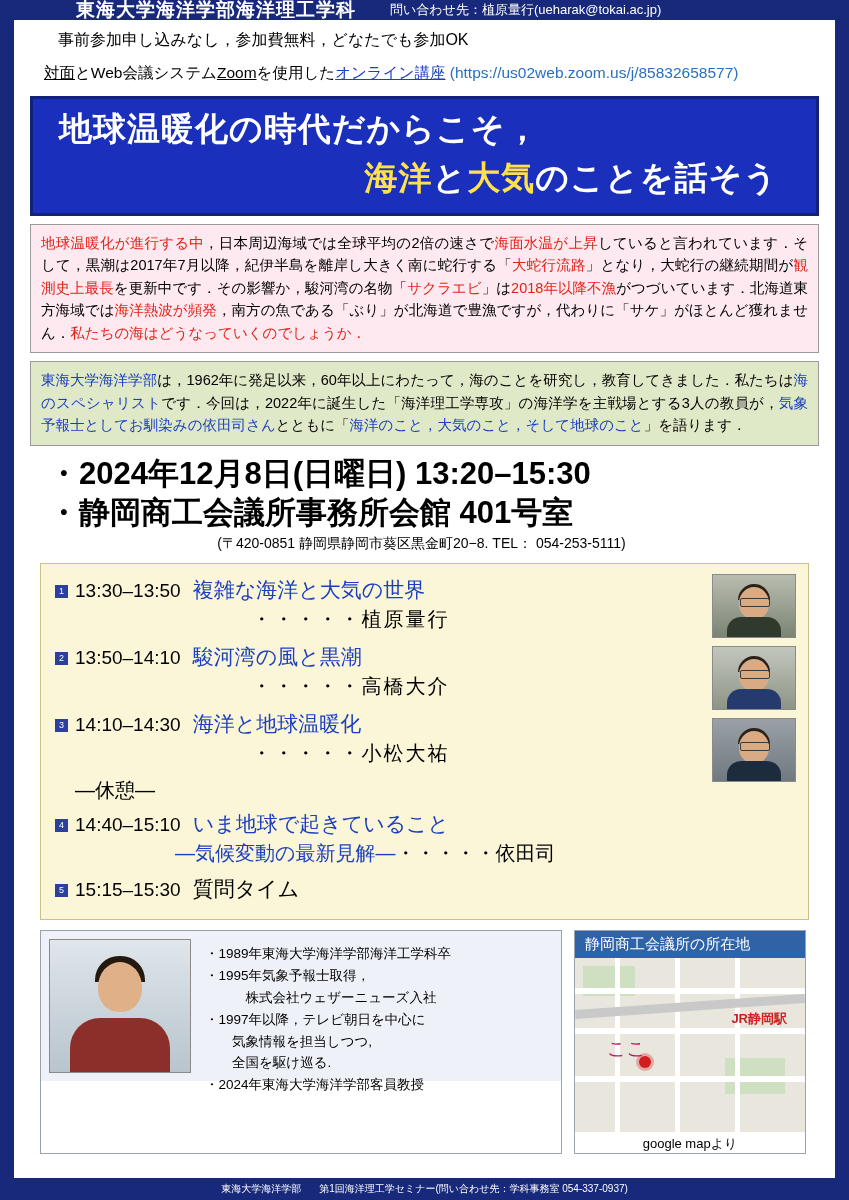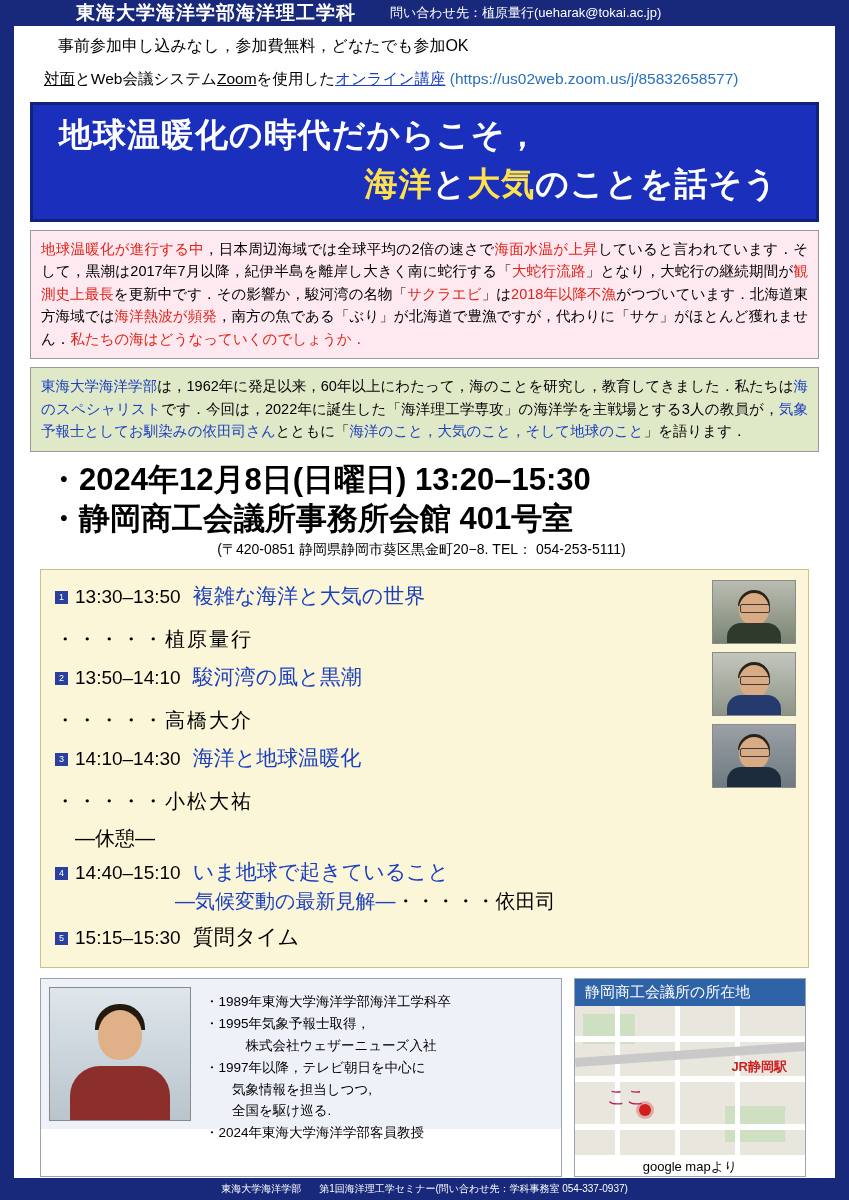--- a/index.html
+++ b/index.html
@@ -19,21 +19,21 @@
     width: 849px;
     height: 1200px;
     box-sizing: border-box;
     background: #ffffff;
     border-left: 14px solid #18287a;
     border-right: 14px solid #18287a;
   }
   
   .top-bar {
     position: relative;
-    height: 26px;
+    height: 20px;
     background: #18287a;
     color: #ffffff;
     display: flex;
     align-items: center;
   }
   .top-bar .dept {
     font-size: 19px;
     font-weight: bold;
     letter-spacing: 1px;
     margin-left: 62px;
@@ -163,23 +163,23 @@
     white-space: nowrap;
   }
   .talk-title {
     font-size: 21px;
     color: #1b3fbf;
     text-align: center;
   }
   .talk-title.black { color: #000000; }
   .speaker {
     font-size: 20px;
-    text-align: left;
+    text-align: center;
     padding-right: 150px;
-    margin: 16px 0 10px 0;
+    margin: 2px 0 10px 0;
   }
   .dots { letter-spacing: 2px; }
   .break {
     font-size: 20px;
     margin: 6px 0 6px 20px;
   }
   .sub-line {
     font-size: 20px;
     color: #1b3fbf;
     margin-left: 120px;
@@ -297,21 +297,21 @@
     background: #8c2f2a;
   }
   .profile-text {
     font-size: 13.5px;
     line-height: 1.62;
     padding-left: 14px;
     padding-top: 4px;
   }
   .map-body {
     position: relative;
-    height: 149px;
+    height: 174px;
     background: #e9e6de;
     overflow: hidden;
   }
   .map-body .road-h {
     position: absolute;
     left: 0; right: 0; height: 6px;
     background: #ffffff;
   }
   .map-body .road-v {
     position: absolute;

